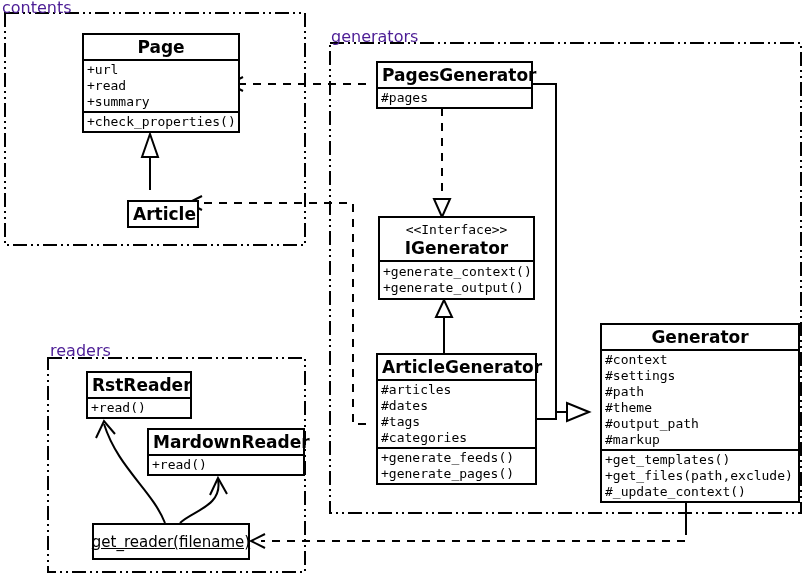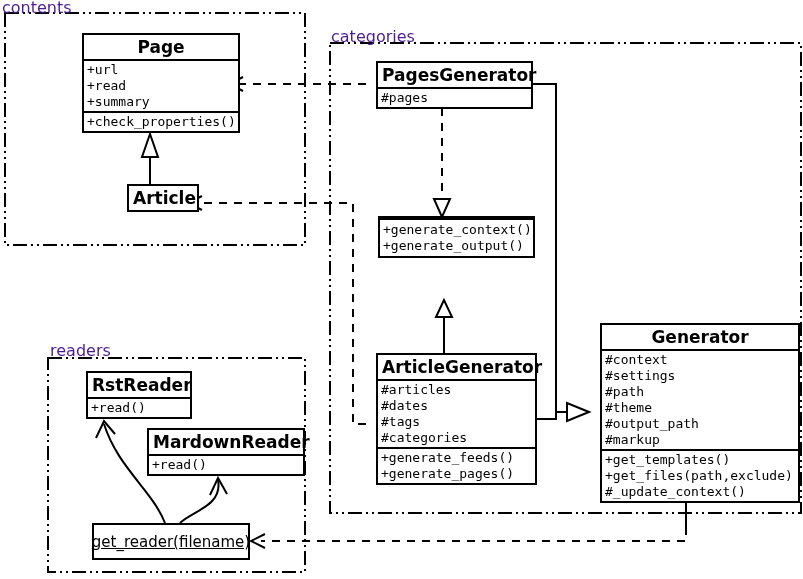--- a/index.html
+++ b/index.html
@@ -83,47 +83,51 @@
 
       <path d="M 165 523 C 152 490 118 468 104 424"></path>
       <polyline points="96,438 104,421 115,434"></polyline>
 
       <path d="M 180 523 C 192 511 223 506 218 480"></path>
       <polyline points="210,495 218,478 227,494"></polyline>
     </g>
   </svg>
 
   <div class="pkg-label" style="left:2px; top:0px;">contents</div>
-  <div class="pkg-label" style="left:331px; top:29px;">categories</div>
+  <div class="pkg-label" style="left:331px; top:29px;">generators</div>
   <div class="pkg-label" style="left:50px; top:343px;">readers</div>
 
   <div class="cls" style="left:70px; top:33px; width:158px;">
     <div class="title">Page</div>
     <div class="sec">
       <div class="ln">+url</div>
       <div class="ln">+read</div>
       <div class="ln">+summary</div>
     </div>
     <div class="sec">
       <div class="ln">+check_properties()</div>
     </div>
   </div>
 
-  <div class="cls" style="left:115px; top:184px; width:72px;">
+  <div class="cls" style="left:115px; top:200px; width:72px;">
     <div class="title">Article</div>
   </div>
 
   <div class="cls" style="left:364px; top:61px; width:157px;">
     <div class="title">PagesGenerator</div>
     <div class="sec">
       <div class="ln">#pages</div>
     </div>
   </div>
 
   <div class="cls" style="left:366px; top:216px; width:157px;">
+    <div class="title" style="padding-top:4px;">
+      <div class="stereo">&lt;&lt;Interface&gt;&gt;</div>
+      <div>IGenerator</div>
+    </div>
     <div class="sec" style="padding:2px 3px;">
       <div class="ln">+generate_context()</div>
       <div class="ln">+generate_output()</div>
     </div>
   </div>
 
   <div class="cls" style="left:364px; top:353px; width:161px;">
     <div class="title">ArticleGenerator</div>
     <div class="sec">
       <div class="ln">#articles</div>

